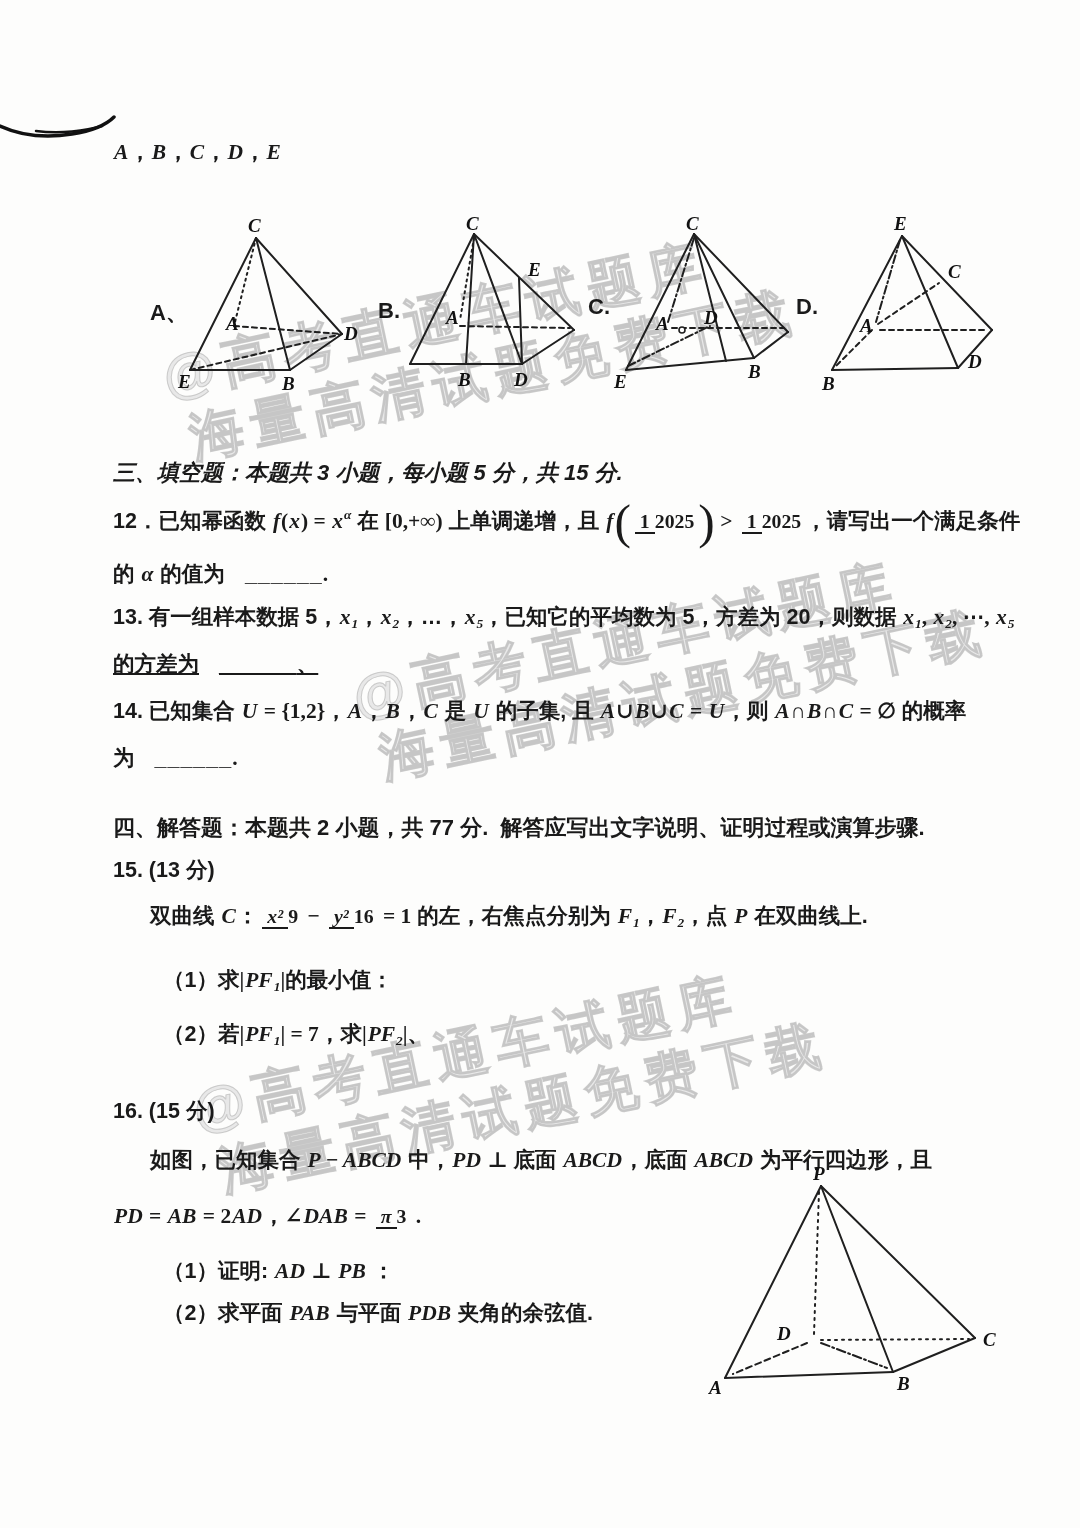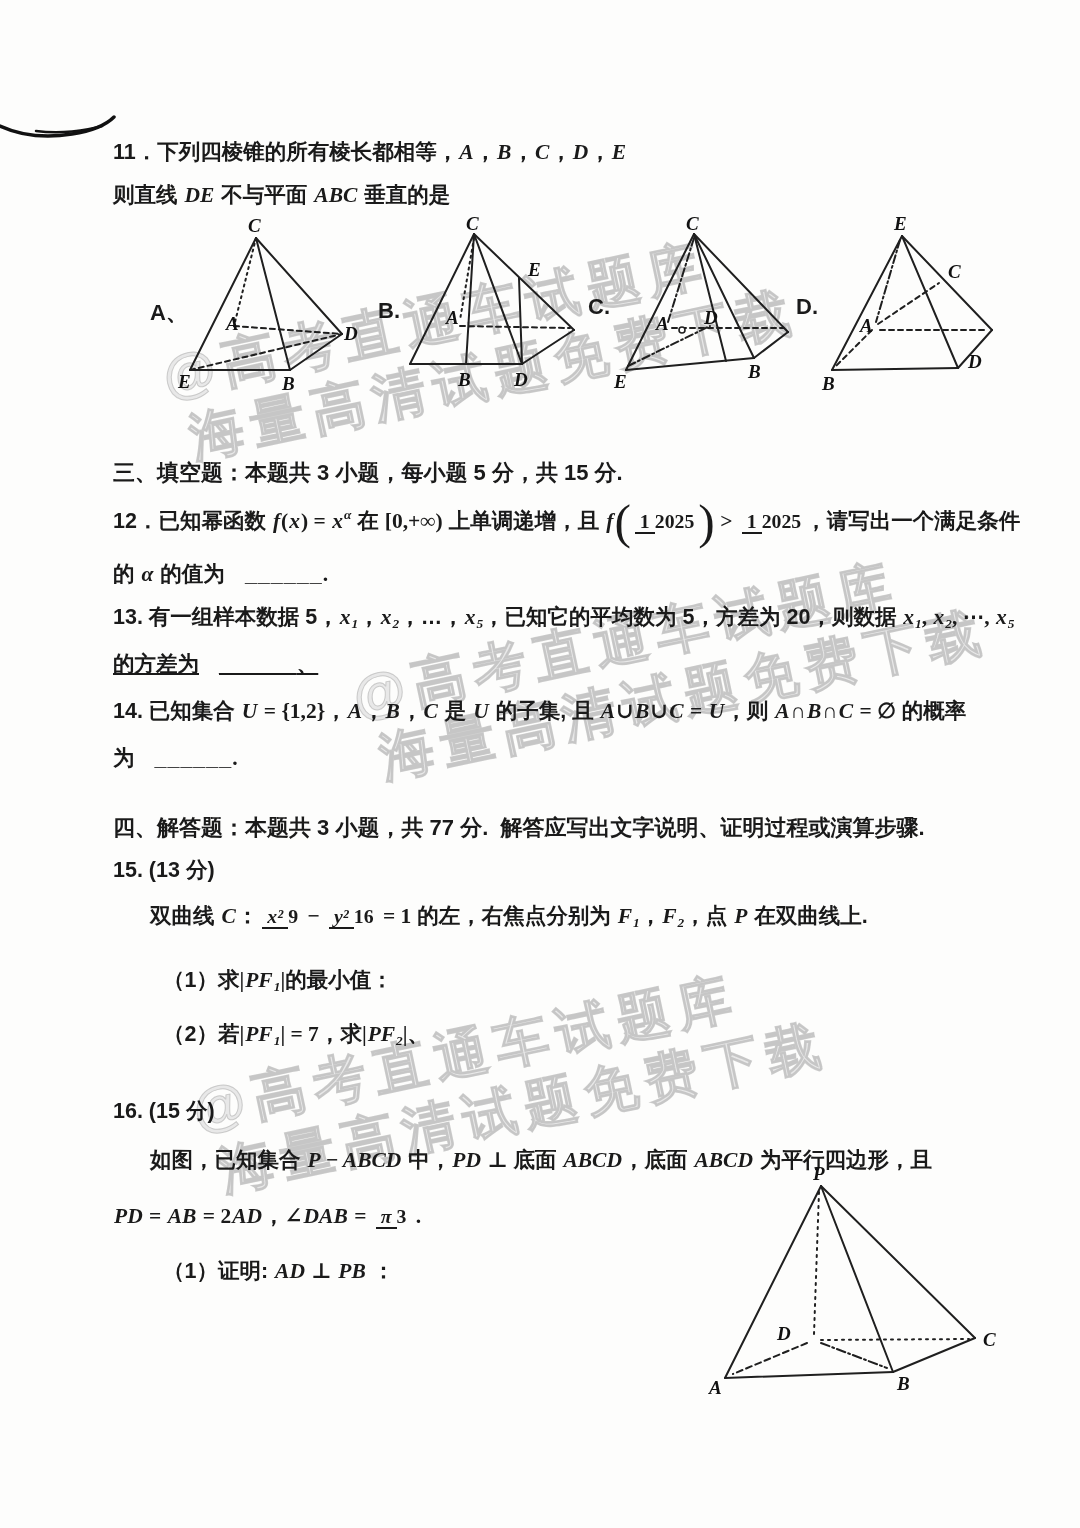--- a/index.html
+++ b/index.html
@@ -75,22 +75,21 @@
   </div>
   <div class="wm" style="left:360px;top:665px;">
     <div>@高考直通车试题库</div>
     <div class="wm2">海量高清试题免费下载</div>
   </div>
   <div class="wm" style="left:200px;top:1078px;">
     <div>@高考直通车试题库</div>
     <div class="wm2">海量高清试题免费下载</div>
   </div>
 
-  <div class="line" style="top:138px;"><span class="cjk">11．下列四棱锥的所有棱长都相等，</span><span class="it">A</span><span class="cjk">，</span><span class="it">B</span><span class="cjk">，</span><span class="it">C</span><span class="cjk">，</span><span class="it">D</span><span class="cjk">，</span><span class="it">E</span></div>
-  <div class="line" style="top:181px;"><span class="cjk">则直线 </span><span class="it">DE</span><span class="cjk"> 不与平面 </span><span class="it">ABC</span><span class="cjk"> 垂直的是</span></div>
+  <div class="line" style="top:138px;"><span class="it">A</span><span class="cjk">，</span><span class="it">B</span><span class="cjk">，</span><span class="it">C</span><span class="cjk">，</span><span class="it">D</span><span class="cjk">，</span><span class="it">E</span></div>
 
   <span class="optletter" style="left:150px;top:298px;">A、</span>
   <div class="fig" style="left:176px;top:222px;width:185px;height:170px;">
     <svg width="185" height="170">
       <g fill="none" stroke="#1f1f1f" stroke-width="2" stroke-linecap="round">
         <path d="M80,16 L14,148"></path>
           <path d="M80,16 L114,148"></path>
           <path d="M80,16 L166,112"></path>
         <path d="M14,148 L114,148"></path>
           <path d="M114,148 L166,112"></path>
@@ -166,42 +165,43 @@
         <path d="M56,102 L117,61" stroke-dasharray="5,4"></path>
       </g>
     </svg>
     <span class="vlabel" style="left:72px;top:-8px;">E</span>
     <span class="vlabel" style="left:126px;top:40px;">C</span>
     <span class="vlabel" style="left:38px;top:94px;">A</span>
     <span class="vlabel" style="left:0px;top:152px;">B</span>
     <span class="vlabel" style="left:146px;top:130px;">D</span>
   </div>
 
-  <div class="line" style="top:458px;"><span class="cjk hd">三、填空题：本题共 3 小题，每小题 5 分，共 15 分.</span></div>
+  <div class="line" style="top:458px;font-style:italic;"><span class="cjk hd">三、填空题：本题共 3 小题，每小题 5 分，共 15 分.</span></div>
 
   <div class="line" style="top:486px;height:72px;"><span class="cjk">12．已知幂函数 </span><span class="it">f</span><span class="rm">(</span><span class="it">x</span><span class="rm">) = </span><span class="it">x</span><span class="supit">α</span><span class="cjk"> 在 </span><span class="rm">[0,+∞)</span><span class="cjk"> 上单调递增，且 </span><span class="it">f</span><span class="bigp">(</span><span class="frac"><span class="fn ">1</span><span class="fd ">2025</span></span><span class="bigp">)</span><span class="rm"> &gt; </span><span class="frac"><span class="fn ">1</span><span class="fd ">2025</span></span><span class="cjk">，请写出一个满足条件</span></div>
   <div class="line" style="top:560px;"><span class="cjk">的 </span><span class="it">α</span><span class="cjk"> 的值为</span><span class="blank">______</span><span class="rm">.</span></div>
 
   <div class="line" style="top:603px;"><span class="cjk">13. 有一组样本数据 5，</span><span class="it">x</span><span class="subr">1</span><span class="cjk">，</span><span class="it">x</span><span class="subr">2</span><span class="cjk">，…，</span><span class="it">x</span><span class="subr">5</span><span class="cjk">，已知它的平均数为 5，方差为 20，则数据 </span><span class="it">x</span><span class="subr">1</span><span class="rm">, </span><span class="it">x</span><span class="subr">2</span><span class="rm">, ⋯, </span><span class="it">x</span><span class="subr">5</span></div>
   <div class="line" style="top:650px;text-decoration:underline;"><span class="cjk">的方差为</span><span class="blank">______</span><span class="cjk">、</span></div>
 
   <div class="line" style="top:697px;"><span class="cjk">14. 已知集合 </span><span class="it">U</span><span class="rm"> = {1,2}</span><span class="cjk">，</span><span class="it">A</span><span class="cjk">，</span><span class="it">B</span><span class="cjk">，</span><span class="it">C</span><span class="cjk"> 是 </span><span class="it">U</span><span class="cjk"> 的子集, 且 </span><span class="it">A</span><span class="rm">∪</span><span class="it">B</span><span class="rm">∪</span><span class="it">C</span><span class="rm"> = </span><span class="it">U</span><span class="cjk">，则 </span><span class="it">A</span><span class="rm">∩</span><span class="it">B</span><span class="rm">∩</span><span class="it">C</span><span class="rm"> = ∅</span><span class="cjk"> 的概率</span></div>
   <div class="line" style="top:744px;"><span class="cjk">为</span><span class="blank">______</span><span class="rm">.</span></div>
 
-  <div class="line" style="top:813px;"><span class="cjk hd">四、解答题：本题共 3 小题，共 77 分.  解答应写出文字说明、证明过程或演算步骤.</span></div>
+  <div class="line" style="top:813px;"><span class="cjk hd">四、解答题：本题共 2 小题，共 77 分.  解答应写出文字说明、证明过程或演算步骤.</span></div>
 
   <div class="line" style="top:856px;"><span class="cjk">15. (13 分)</span></div>
   <div class="line" style="top:880px;left:150px;height:74px;"><span class="cjk">双曲线 </span><span class="it">C</span><span class="cjk">：</span><span class="frac"><span class="fn it">x²</span><span class="fd ">9</span></span><span class="rm"> − </span><span class="frac"><span class="fn it">y²</span><span class="fd ">16</span></span><span class="rm"> = 1</span><span class="cjk"> 的左，右焦点分别为 </span><span class="it">F</span><span class="subr">1</span><span class="cjk">，</span><span class="it">F</span><span class="subr">2</span><span class="cjk">，点 </span><span class="it">P</span><span class="cjk"> 在双曲线上.</span></div>
   <div class="line" style="top:966px;left:163px;"><span class="cjk">（1）求</span><span class="rm">|</span><span class="it">PF</span><span class="subr">1</span><span class="rm">|</span><span class="cjk">的最小值：</span></div>
   <div class="line" style="top:1020px;left:163px;"><span class="cjk">（2）若</span><span class="rm">|</span><span class="it">PF</span><span class="subr">1</span><span class="rm">| = 7</span><span class="cjk">，求</span><span class="rm">|</span><span class="it">PF</span><span class="subr">2</span><span class="rm">|</span><span class="cjk">、</span></div>
 
   <div class="line" style="top:1097px;"><span class="cjk">16. (15 分)</span></div>
   <div class="line" style="top:1146px;left:150px;"><span class="cjk">如图，已知集合 </span><span class="it">P − ABCD</span><span class="cjk"> 中，</span><span class="it">PD</span><span class="rm"> ⊥ </span><span class="cjk">底面 </span><span class="it">ABCD</span><span class="cjk">，底面 </span><span class="it">ABCD</span><span class="cjk"> 为平行四边形，且</span></div>
   <div class="line" style="top:1186px;height:62px;"><span class="it">PD</span><span class="rm"> = </span><span class="it">AB</span><span class="rm"> = 2</span><span class="it">AD</span><span class="cjk">，</span><span class="rm">∠</span><span class="it">DAB</span><span class="rm"> = </span><span class="frac"><span class="fn it">π</span><span class="fd ">3</span></span><span class="rm"> .</span></div>
   <div class="line" style="top:1257px;left:163px;"><span class="cjk">（1）证明: </span><span class="it">AD</span><span class="rm"> ⊥ </span><span class="it">PB</span><span class="cjk"> ：</span></div>
+  <div class="line" style="top:1299px;left:163px;"><span class="cjk">（2）求平面 </span><span class="it">PAB</span><span class="cjk"> 与平面 </span><span class="it">PDB</span><span class="cjk"> 夹角的余弦值.</span></div>
 
   <div class="fig" style="left:695px;top:1166px;width:305px;height:235px;">
     <svg width="305" height="235">
       <g fill="none" stroke="#1f1f1f" stroke-width="2" stroke-linecap="round">
         <path d="M126,20 L30,212"></path>
           <path d="M126,20 L198,206"></path>
           <path d="M126,20 L280,172"></path>
         <path d="M30,212 L198,206"></path>
           <path d="M198,206 L280,172"></path>
         <path d="M124,26 L119,168" stroke-dasharray="2,5"></path>

